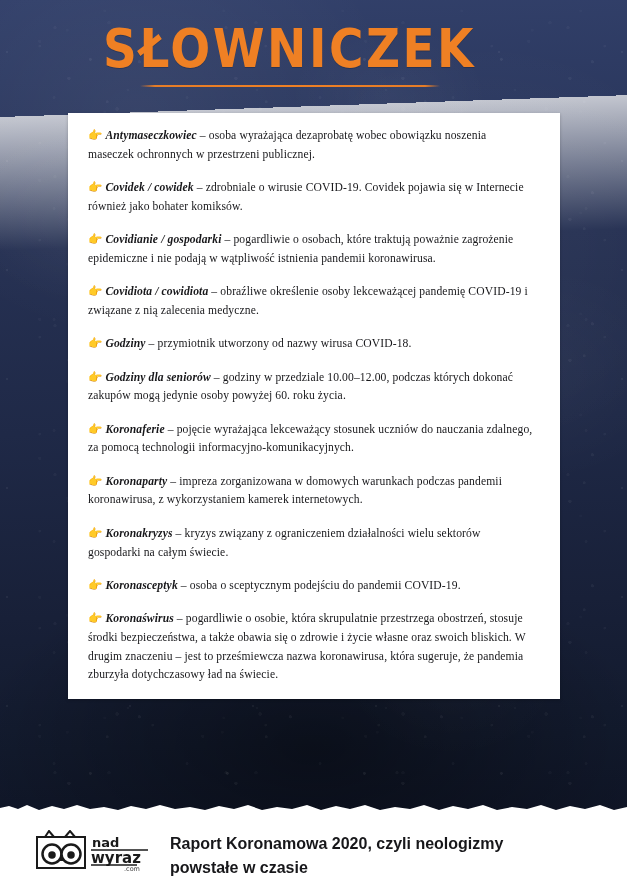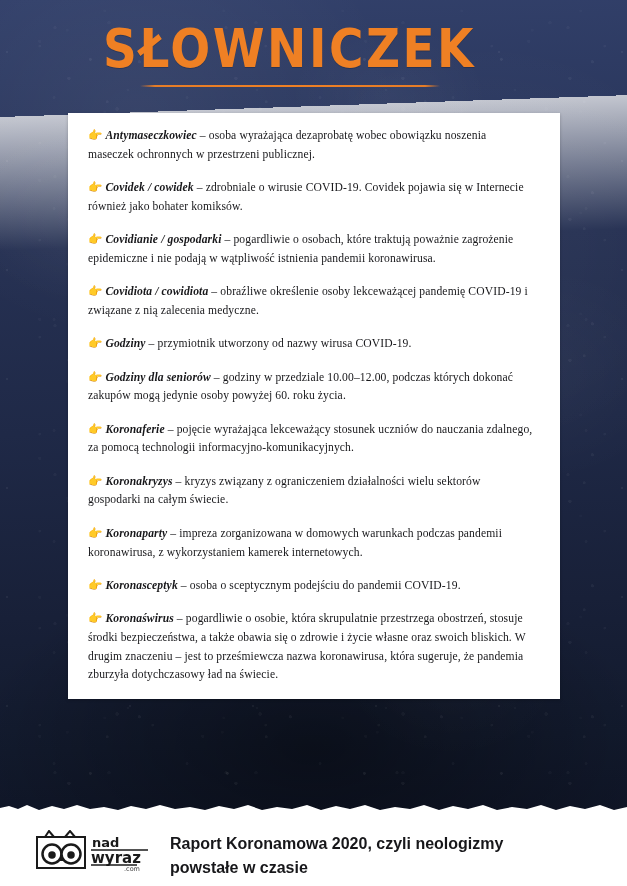--- a/index.html
+++ b/index.html
@@ -230,37 +230,37 @@
 
       <p class="entry">
         <span class="hand-icon">👉</span><span class="term">Covidianie / gospodarki</span><span> – pogardliwie o osobach, które traktują poważnie zagrożenie epidemiczne i nie podają w wątpliwość istnienia pandemii koronawirusa.</span>
       </p>
 
       <p class="entry">
         <span class="hand-icon">👉</span><span class="term">Covidiota / cowidiota</span><span> – obraźliwe określenie osoby lekceważącej pandemię COVID-19 i związane z nią zalecenia medyczne.</span>
       </p>
 
       <p class="entry">
-        <span class="hand-icon">👉</span><span class="term">Godziny</span><span> – przymiotnik utworzony od nazwy wirusa COVID-19.</span>
+        <span class="hand-icon">👉</span><span class="term">Godziny</span><span> – przymiotnik utworzony od nazwy wirusa COVID-18.</span>
       </p>
 
       <p class="entry">
         <span class="hand-icon">👉</span><span class="term">Godziny dla seniorów</span><span> – godziny w przedziale 10.00–12.00, podczas których dokonać zakupów mogą jedynie osoby powyżej 60. roku życia.</span>
       </p>
 
       <p class="entry">
         <span class="hand-icon">👉</span><span class="term">Koronaferie</span><span> – pojęcie wyrażająca lekceważący stosunek uczniów do nauczania zdalnego, za pomocą technologii informacyjno-komunikacyjnych.</span>
       </p>
 
       <p class="entry">
+        <span class="hand-icon">👉</span><span class="term">Koronaparty</span><span> – impreza zorganizowana w domowych warunkach podczas pandemii koronawirusa, z wykorzystaniem kamerek internetowych.</span>
+      </p>
+
+      <p class="entry">
         <span class="hand-icon">👉</span><span class="term">Koronakryzys</span><span> – kryzys związany z ograniczeniem działalności wielu sektorów gospodarki na całym świecie.</span>
-      </p>
-
-      <p class="entry">
-        <span class="hand-icon">👉</span><span class="term">Koronaparty</span><span> – impreza zorganizowana w domowych warunkach podczas pandemii koronawirusa, z wykorzystaniem kamerek internetowych.</span>
       </p>
 
       <p class="entry">
         <span class="hand-icon">👉</span><span class="term">Koronasceptyk</span><span> – osoba o sceptycznym podejściu do pandemii COVID-19.</span>
       </p>
 
       <p class="entry">
         <span class="hand-icon">👉</span><span class="term">Koronaświrus</span><span> – pogardliwie o osobie, która skrupulatnie przestrzega obostrzeń, stosuje środki bezpieczeństwa, a także obawia się o zdrowie i życie własne oraz swoich bliskich. W drugim znaczeniu – jest to prześmiewcza nazwa koronawirusa, która sugeruje, że pandemia zburzyła dotychczasowy ład na świecie.</span>
       </p>
 

